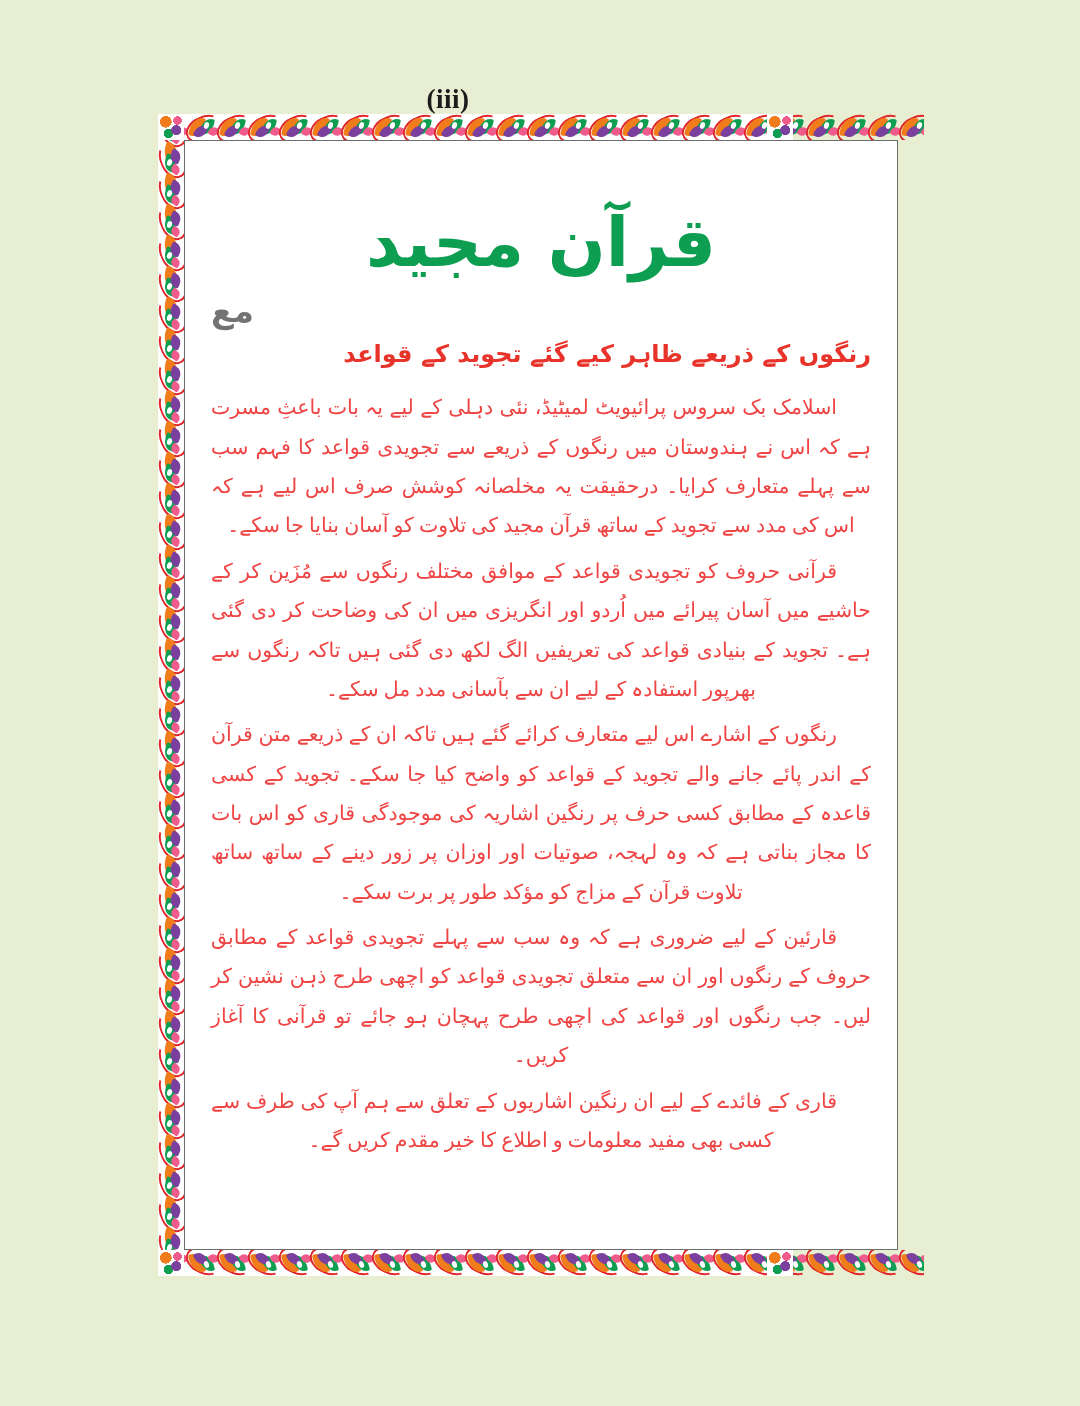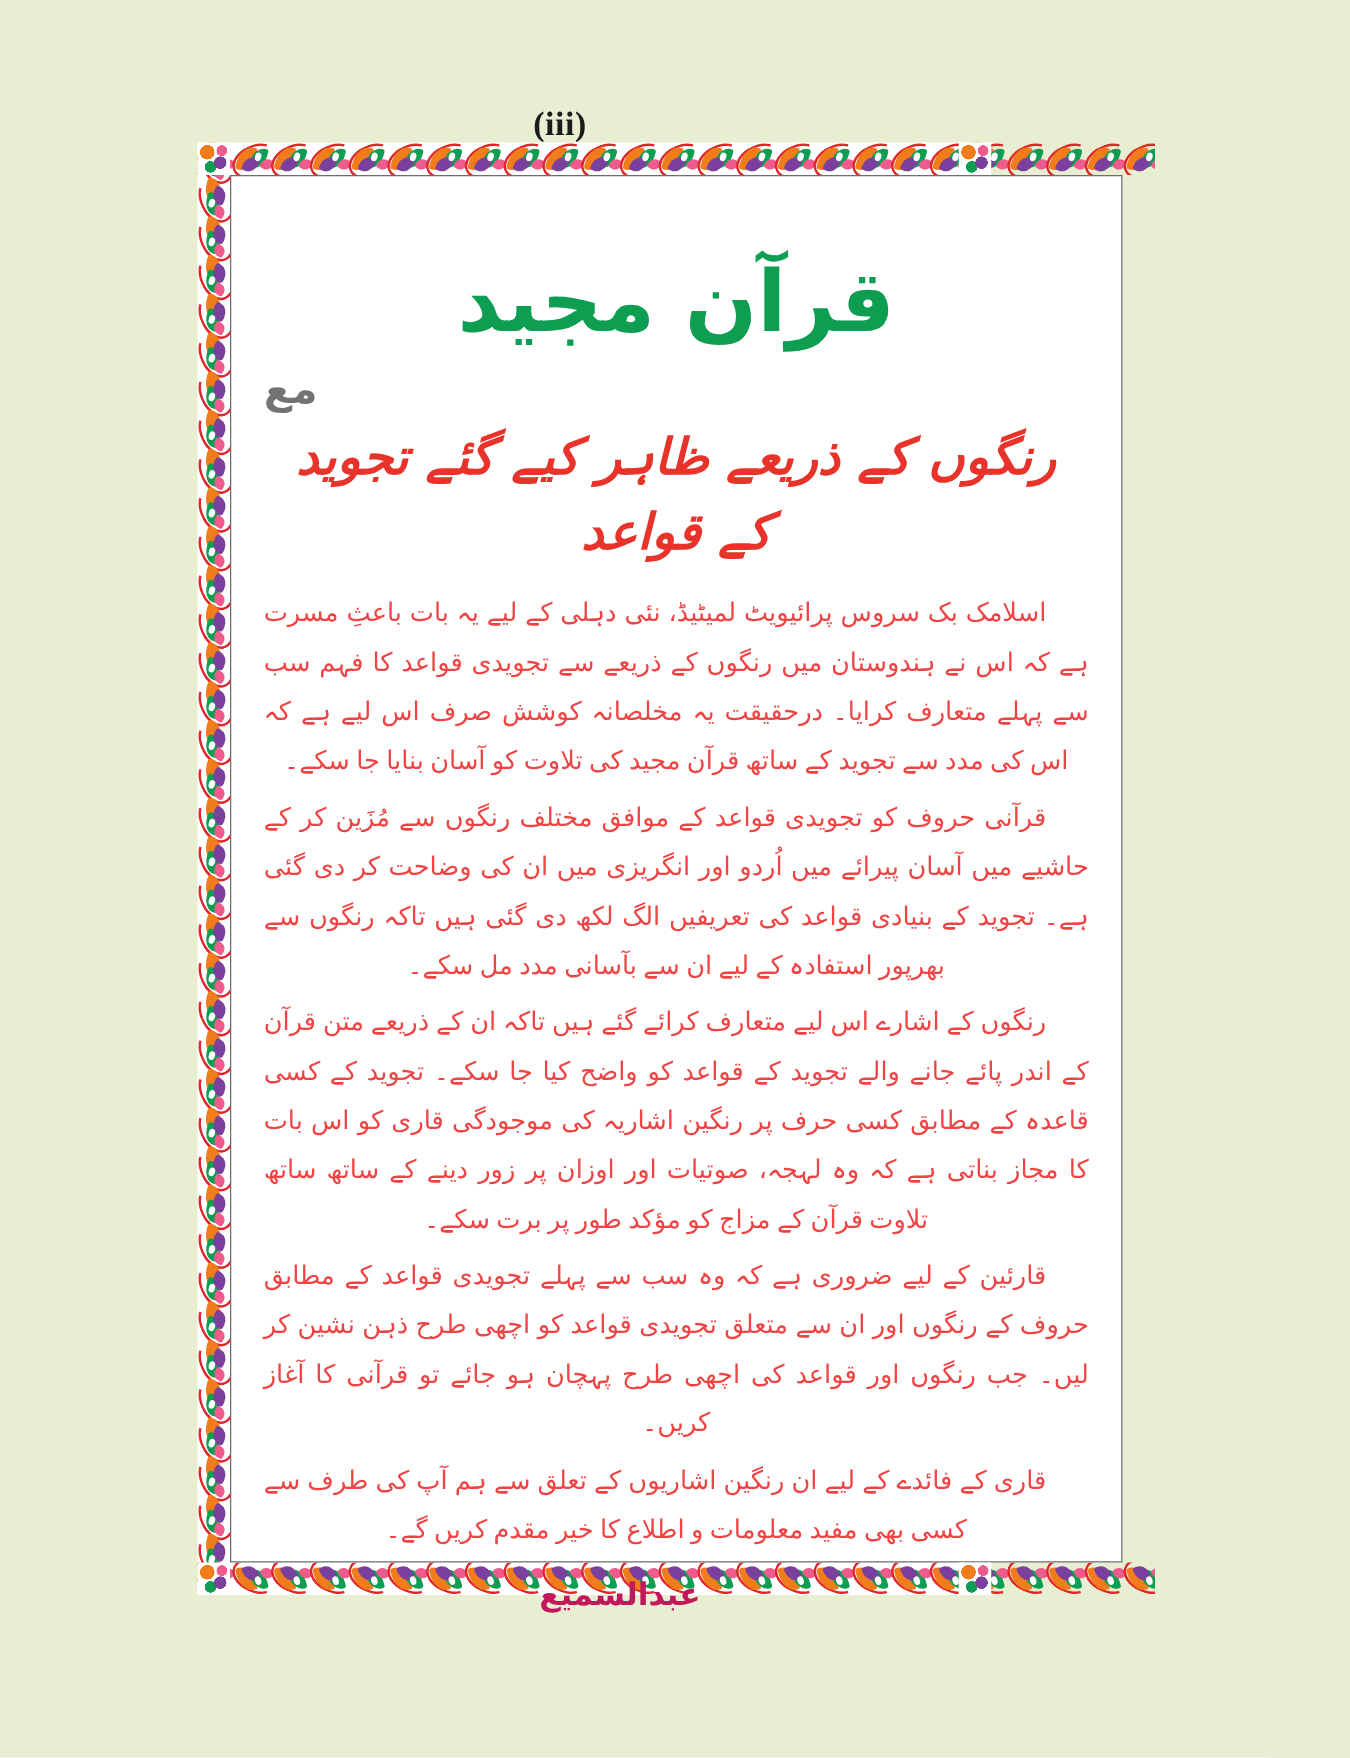--- a/index.html
+++ b/index.html
@@ -257,28 +257,27 @@
   .title-maa {
     text-align: left;
     color: #737373;
     font-size: 33px;
     font-weight: 700;
     direction: rtl;
     line-height: 1.2;
     margin: 0 0 6px 0;
   }
   .title-sub {
-    text-align: center;
+    text-align: right;
     color: #e8332a;
-    font-size: 40px;
+    font-size: 24px;
     font-weight: 700;
     direction: rtl;
     line-height: 1.5;
     margin: 0 0 16px 0;
-    font-style: italic;
   }
 
   
   .body-text {
     direction: rtl;
     text-align: justify;
     text-align-last: center;
     color: #ef4444;
     font-size: 20.5px;
     line-height: 1.92;
@@ -1350,16 +1349,15 @@
     <h1 class="title-main">قرآن مجید</h1>
     <div class="title-maa">مع</div>
     <div class="title-sub">رنگوں کے ذریعے ظاہر کیے گئے تجوید کے قواعد</div>
 
     <p class="body-text">اسلامک بک سروس پرائیویٹ لمیٹیڈ، نئی دہلی کے لیے یہ بات باعثِ مسرت ہے کہ اس نے ہندوستان میں رنگوں کے ذریعے سے تجویدی قواعد کا فہم سب سے پہلے متعارف کرایا۔ درحقیقت یہ مخلصانہ کوشش صرف اس لیے ہے کہ اس کی مدد سے تجوید کے ساتھ قرآن مجید کی تلاوت کو آسان بنایا جا سکے۔</p>
     <p class="body-text">قرآنی حروف کو تجویدی قواعد کے موافق مختلف رنگوں سے مُزَین کر کے حاشیے میں آسان پیرائے میں اُردو اور انگریزی میں ان کی وضاحت کر دی گئی ہے۔ تجوید کے بنیادی قواعد کی تعریفیں الگ لکھ دی گئی ہیں تاکہ رنگوں سے بھرپور استفادہ کے لیے ان سے بآسانی مدد مل سکے۔</p>
     <p class="body-text">رنگوں کے اشارے اس لیے متعارف کرائے گئے ہیں تاکہ ان کے ذریعے متن قرآن کے اندر پائے جانے والے تجوید کے قواعد کو واضح کیا جا سکے۔ تجوید کے کسی قاعدہ کے مطابق کسی حرف پر رنگین اشاریہ کی موجودگی قاری کو اس بات کا مجاز بناتی ہے کہ وہ لہجہ، صوتیات اور اوزان پر زور دینے کے ساتھ ساتھ تلاوت قرآن کے مزاج کو مؤکد طور پر برت سکے۔</p>
     <p class="body-text">قارئین کے لیے ضروری ہے کہ وہ سب سے پہلے تجویدی قواعد کے مطابق حروف کے رنگوں اور ان سے متعلق تجویدی قواعد کو اچھی طرح ذہن نشین کر لیں۔ جب رنگوں اور قواعد کی اچھی طرح پہچان ہو جائے تو قرآنی کا آغاز کریں۔</p>
     <p class="body-text">قاری کے فائدے کے لیے ان رنگین اشاریوں کے تعلق سے ہم آپ کی طرف سے کسی بھی مفید معلومات و اطلاع کا خیر مقدم کریں گے۔</p>
 
-    <div class="signature">عبدالسمیع</div>
 
   </div>
 </div>
 
 </body></html>

